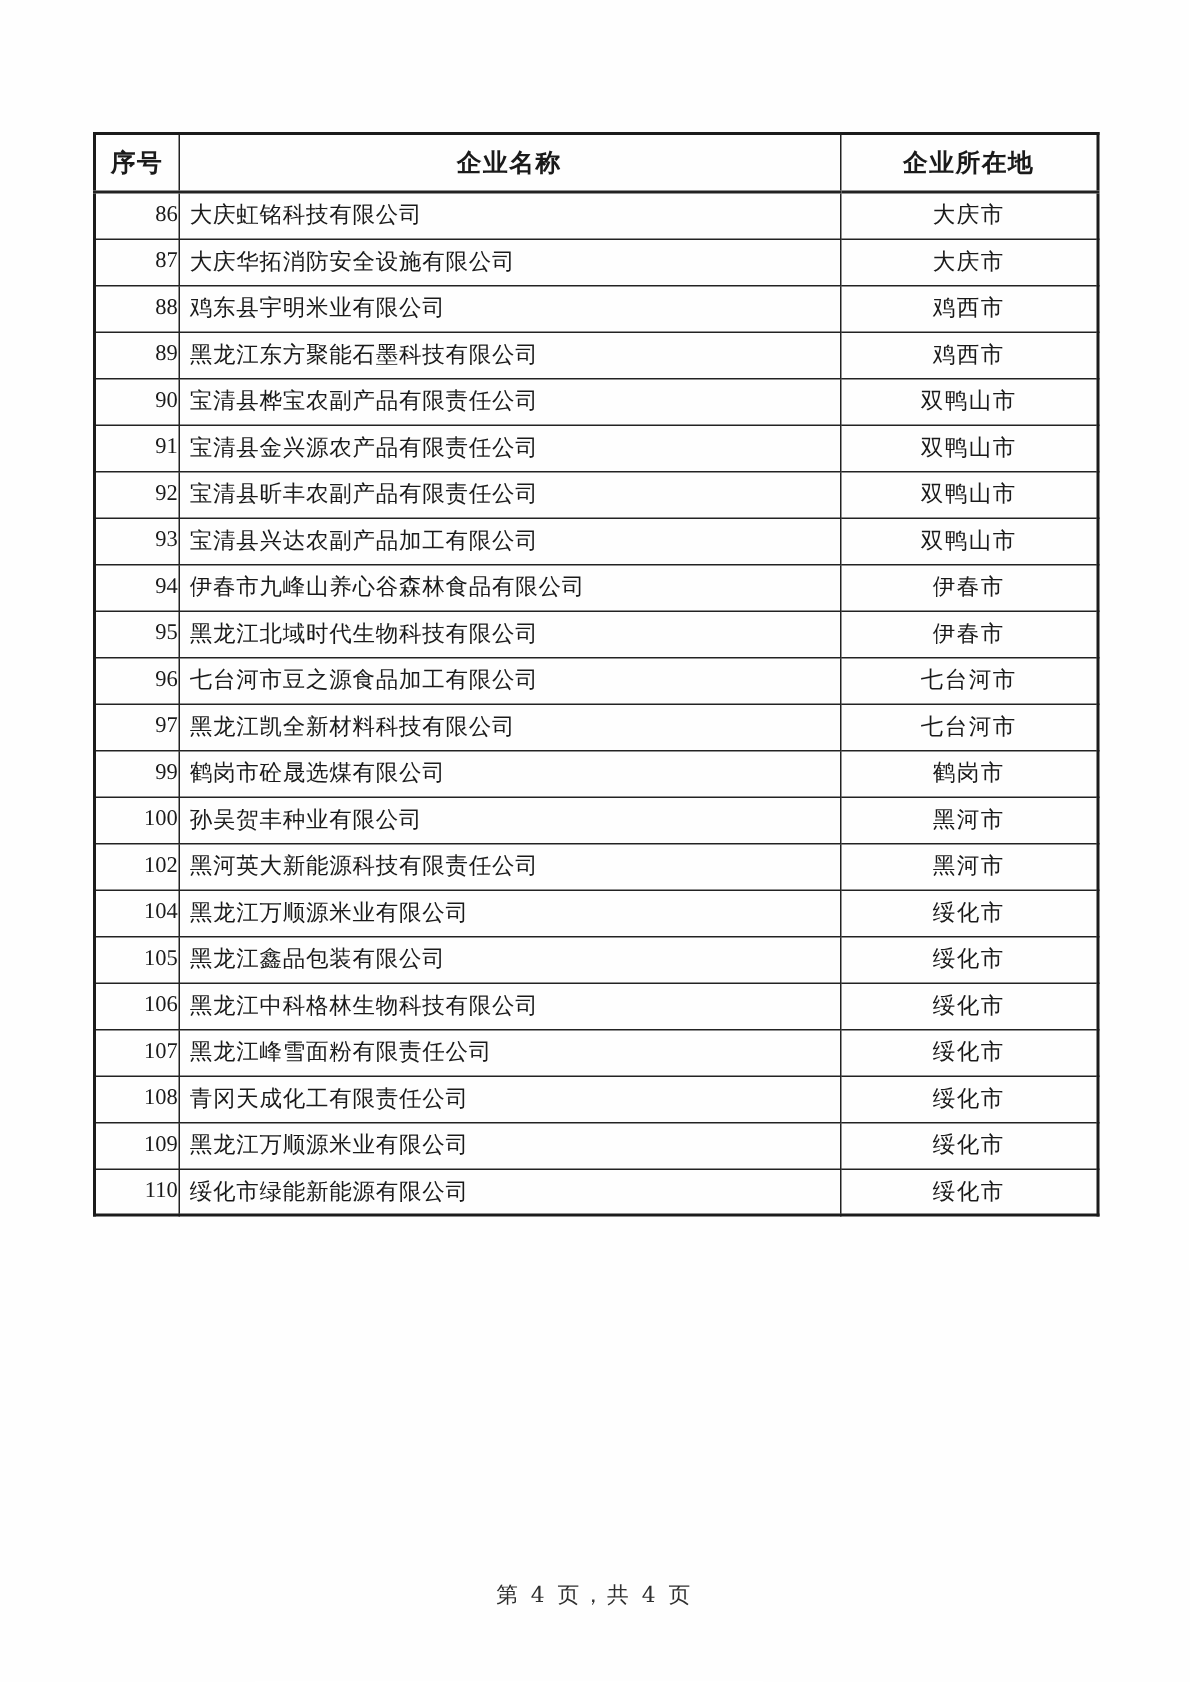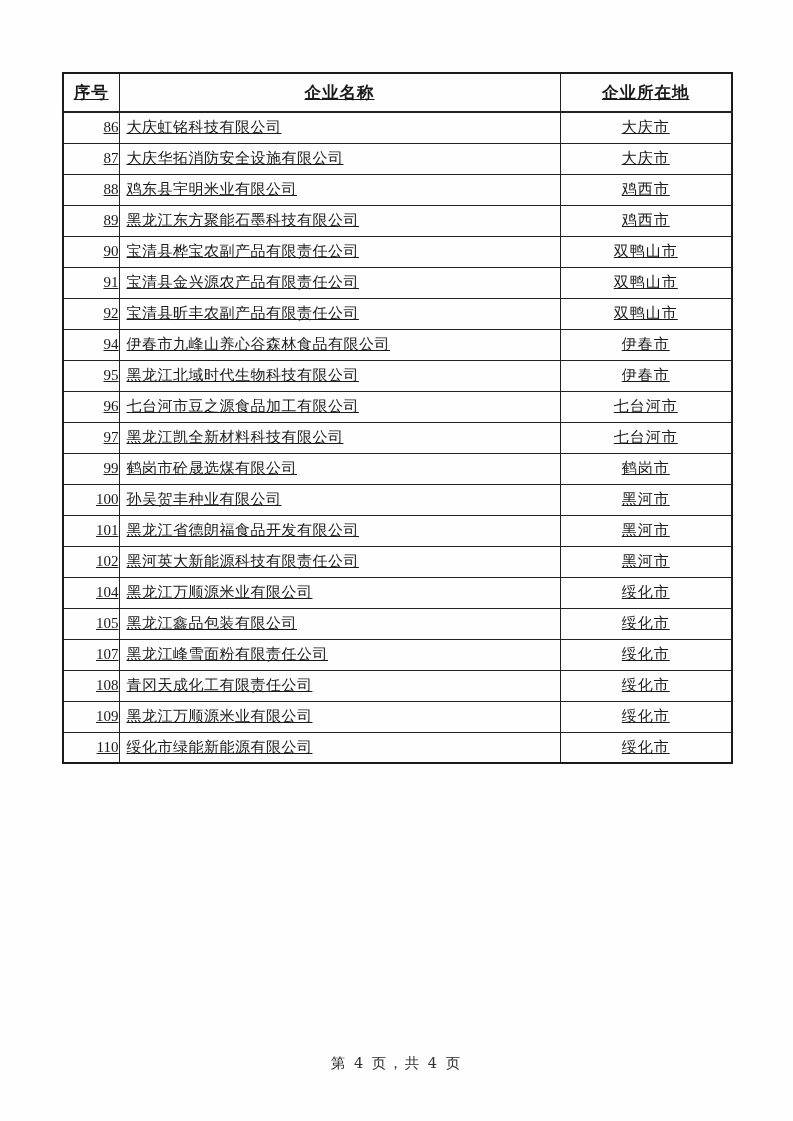--- a/index.html
+++ b/index.html
@@ -13,26 +13,25 @@
   }
   .page {
     position: relative;
     width: 793px;
     height: 1121px;
     background: #fefefe;
   }
   table.company-table {
     position: absolute;
     left: 62px;
-    top: 72px;
+    top: 88px;
     width: 669px;
     border-collapse: collapse;
     table-layout: fixed;
     border: 2.2px solid #1b1b1b;
-    text-decoration: underline;
   }
   table.company-table th,
   table.company-table td {
     border: 1.5px solid #222222;
     vertical-align: middle;
     overflow: hidden;
     white-space: nowrap;
   }
   table.company-table th {
     height: 39px;
@@ -120,20 +119,25 @@
       <td class="col-no">91</td>
       <td class="col-name">宝清县金兴源农产品有限责任公司</td>
       <td class="col-city">双鸭山市</td>
     </tr>
         <tr>
       <td class="col-no">92</td>
       <td class="col-name">宝清县昕丰农副产品有限责任公司</td>
       <td class="col-city">双鸭山市</td>
     </tr>
         <tr>
+      <td class="col-no">93</td>
+      <td class="col-name">宝清县兴达农副产品加工有限公司</td>
+      <td class="col-city">双鸭山市</td>
+    </tr>
+        <tr>
       <td class="col-no">94</td>
       <td class="col-name">伊春市九峰山养心谷森林食品有限公司</td>
       <td class="col-city">伊春市</td>
     </tr>
         <tr>
       <td class="col-no">95</td>
       <td class="col-name">黑龙江北域时代生物科技有限公司</td>
       <td class="col-city">伊春市</td>
     </tr>
         <tr>
@@ -150,40 +154,40 @@
       <td class="col-no">99</td>
       <td class="col-name">鹤岗市砼晟选煤有限公司</td>
       <td class="col-city">鹤岗市</td>
     </tr>
         <tr>
       <td class="col-no">100</td>
       <td class="col-name">孙吴贺丰种业有限公司</td>
       <td class="col-city">黑河市</td>
     </tr>
         <tr>
-      <td class="col-no">101</td>
-      <td class="col-name">黑龙江省德朗福食品开发有限公司</td>
-      <td class="col-city">黑河市</td>
-    </tr>
-        <tr>
       <td class="col-no">102</td>
       <td class="col-name">黑河英大新能源科技有限责任公司</td>
       <td class="col-city">黑河市</td>
     </tr>
         <tr>
       <td class="col-no">104</td>
       <td class="col-name">黑龙江万顺源米业有限公司</td>
       <td class="col-city">绥化市</td>
     </tr>
         <tr>
       <td class="col-no">105</td>
       <td class="col-name">黑龙江鑫品包装有限公司</td>
       <td class="col-city">绥化市</td>
     </tr>
         <tr>
+      <td class="col-no">106</td>
+      <td class="col-name">黑龙江中科格林生物科技有限公司</td>
+      <td class="col-city">绥化市</td>
+    </tr>
+        <tr>
       <td class="col-no">107</td>
       <td class="col-name">黑龙江峰雪面粉有限责任公司</td>
       <td class="col-city">绥化市</td>
     </tr>
         <tr>
       <td class="col-no">108</td>
       <td class="col-name">青冈天成化工有限责任公司</td>
       <td class="col-city">绥化市</td>
     </tr>
         <tr>

